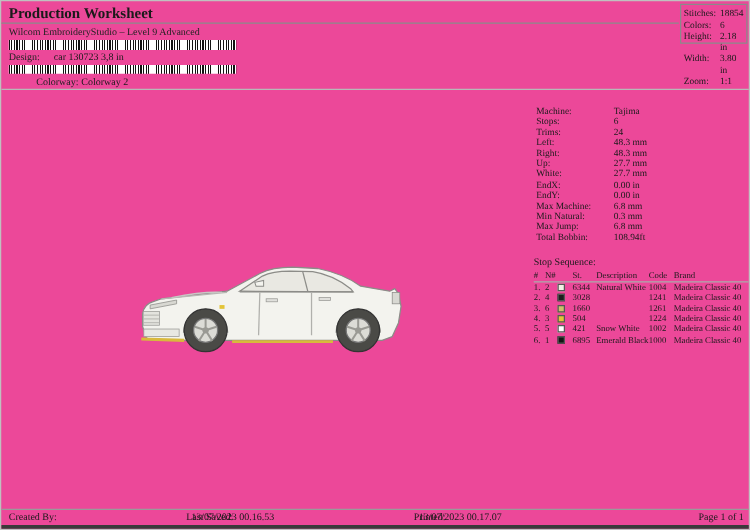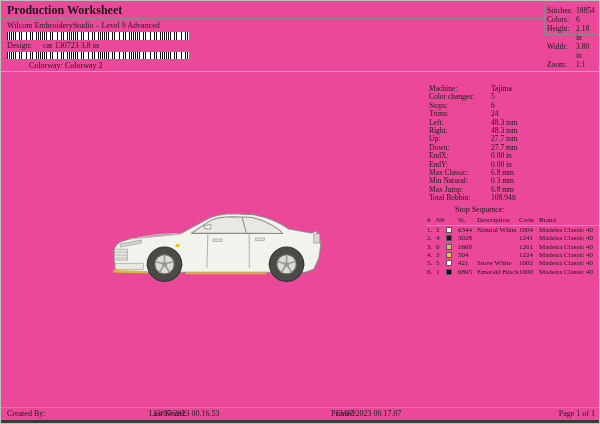--- a/index.html
+++ b/index.html
@@ -30,21 +30,21 @@
     left:543px; top:2px; width:54px; height:32px;
     border:1px solid #8a8a8a; box-sizing:border-box;
     font-size:7.5px; padding:2px 2px; line-height:9px;
   }
   .stats .kv { display:grid; grid-template-columns:29px auto; }
 
   .mpanel { left:428px; top:84px; width:170px; font-size:7.5px; line-height:8.4px; }
   .mpanel .kv { display:grid; grid-template-columns:62px auto; }
 
   .ss { left:426px; top:205px; width:172px; font-size:7px; line-height:8.4px; }
-  .ss-title { font-size:8px; margin-bottom:2px;margin-left:28px; }
+  .ss-title { font-size:8px; margin-bottom:2px; }
   .ss-grid { display:grid; grid-template-columns:9px 10px 12px 19px 42px 20px 1fr; white-space:nowrap; }
   .ss-head { border-bottom:1px solid #aaaaaa; }
   .swatch { width:6px; height:6px; border:1px solid #555; box-sizing:border-box; margin-top:1px; }
 
   .car-wrap { left:106px; top:186px; width:232px; height:102px; }
 
   .f-rule1 { left:0; top:406px; width:600px; height:1px; background:#9a9a9a; }
   .footer { left:0; top:408px; width:600px; font-size:8px; }
   .footer span { position:absolute; top:0; white-space:nowrap; }
   .f-created { left:6px; }
@@ -149,57 +149,53 @@
       </g>
     </svg>
   </div>
 
   <div class="abs mpanel">
     <div class="kv">
         <span>Machine:</span>
         <span>Tajima</span>
       </div>
     <div class="kv">
-        <span>Color changes:</span>
-        <span>5</span>
-      </div>
-    <div class="kv">
         <span>Stops:</span>
         <span>6</span>
       </div>
     <div class="kv">
         <span>Trims:</span>
         <span>24</span>
       </div>
     <div class="kv">
         <span>Left:</span>
         <span>48.3 mm</span>
       </div>
     <div class="kv">
         <span>Right:</span>
         <span>48.3 mm</span>
       </div>
     <div class="kv">
         <span>Up:</span>
         <span>27.7 mm</span>
       </div>
     <div class="kv">
-        <span>Down:</span>
+        <span>White:</span>
         <span>27.7 mm</span>
       </div>
     <div class="kv">
         <span>EndX:</span>
         <span>0.00 in</span>
       </div>
     <div class="kv">
         <span>EndY:</span>
         <span>0.00 in</span>
       </div>
     <div class="kv">
-        <span>Max Classic:</span>
+        <span>Max Machine:</span>
         <span>6.8 mm</span>
       </div>
     <div class="kv">
         <span>Min Natural:</span>
         <span>0.3 mm</span>
       </div>
     <div class="kv">
         <span>Max Jump:</span>
         <span>6.8 mm</span>
       </div>

